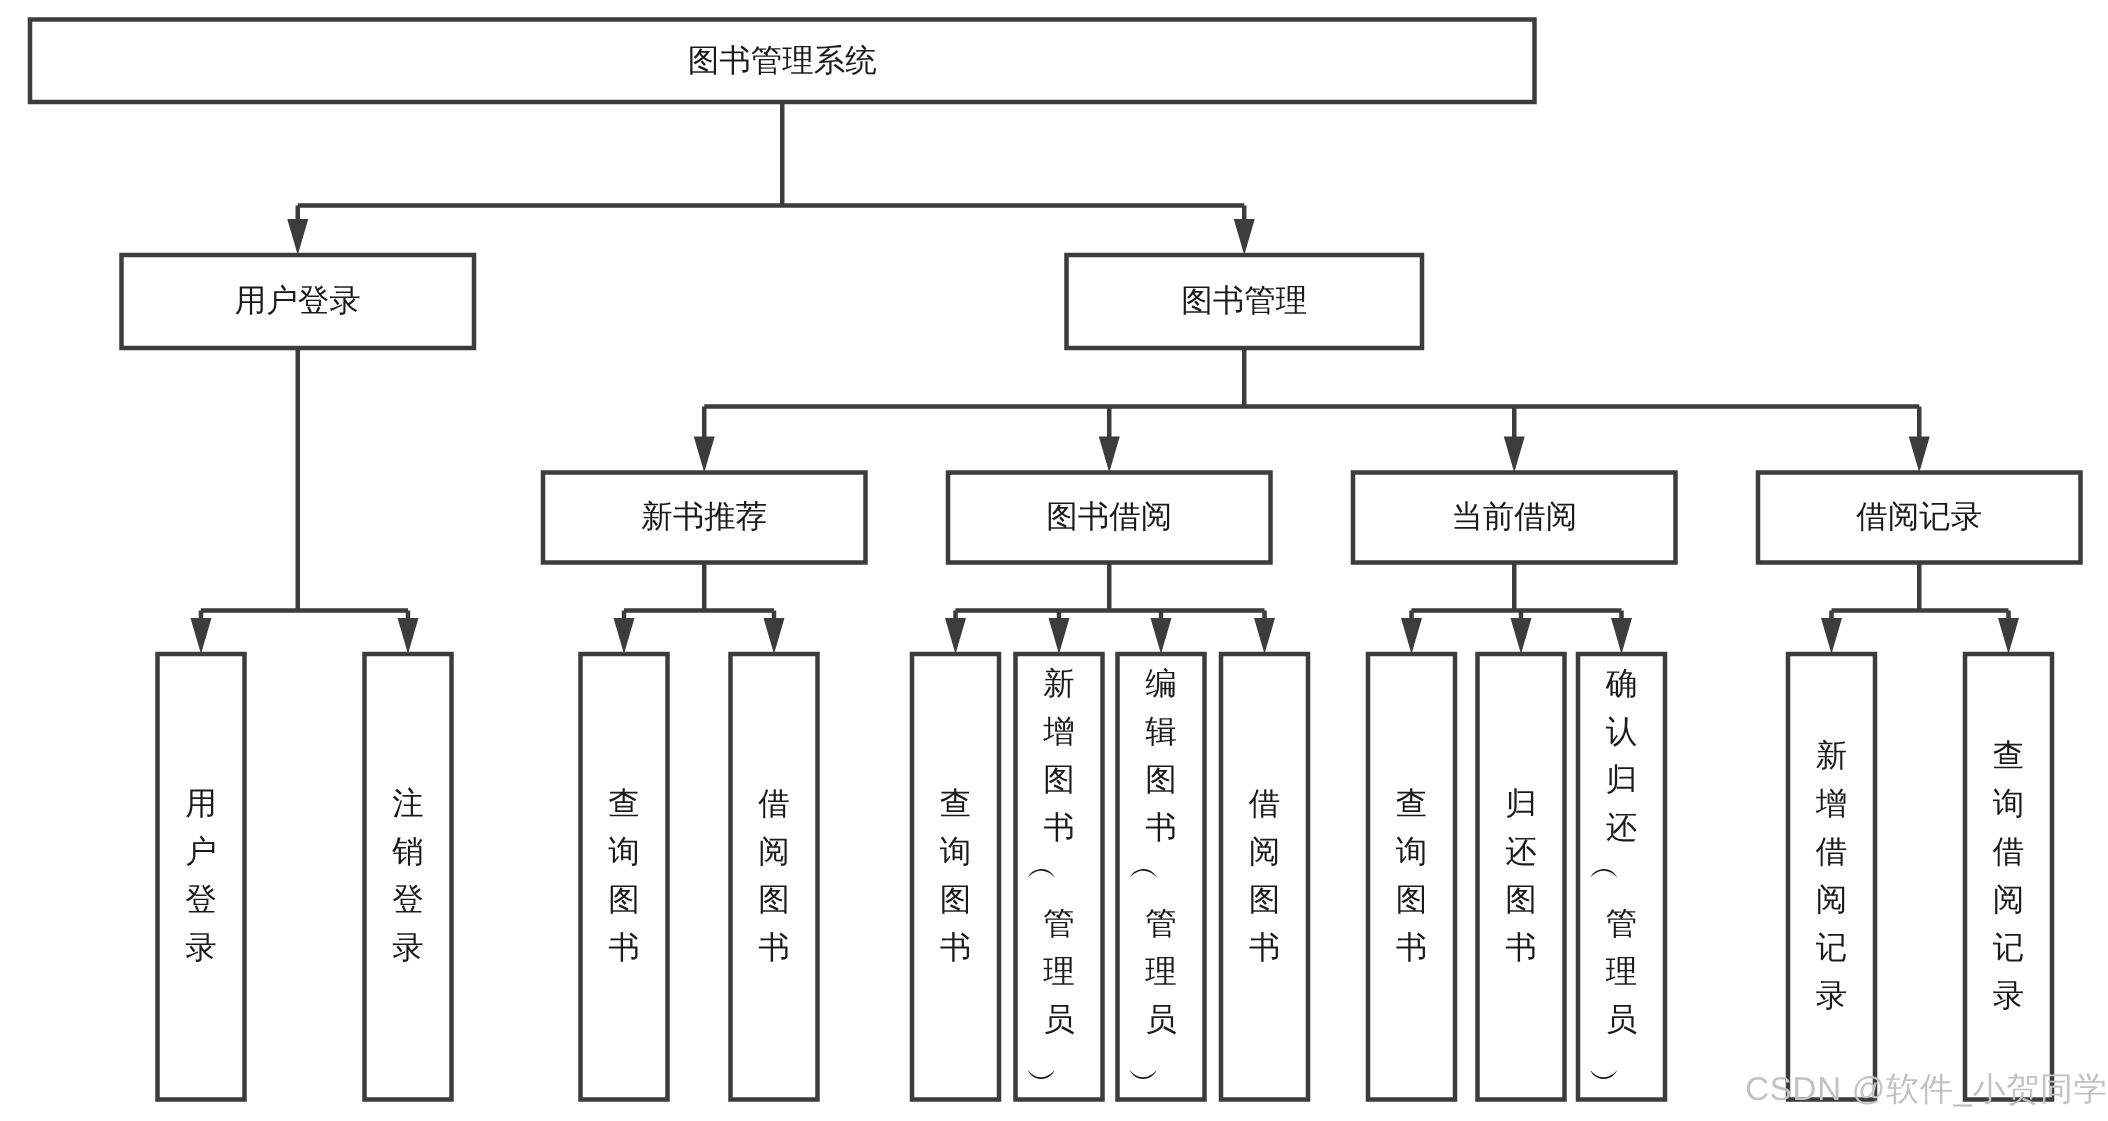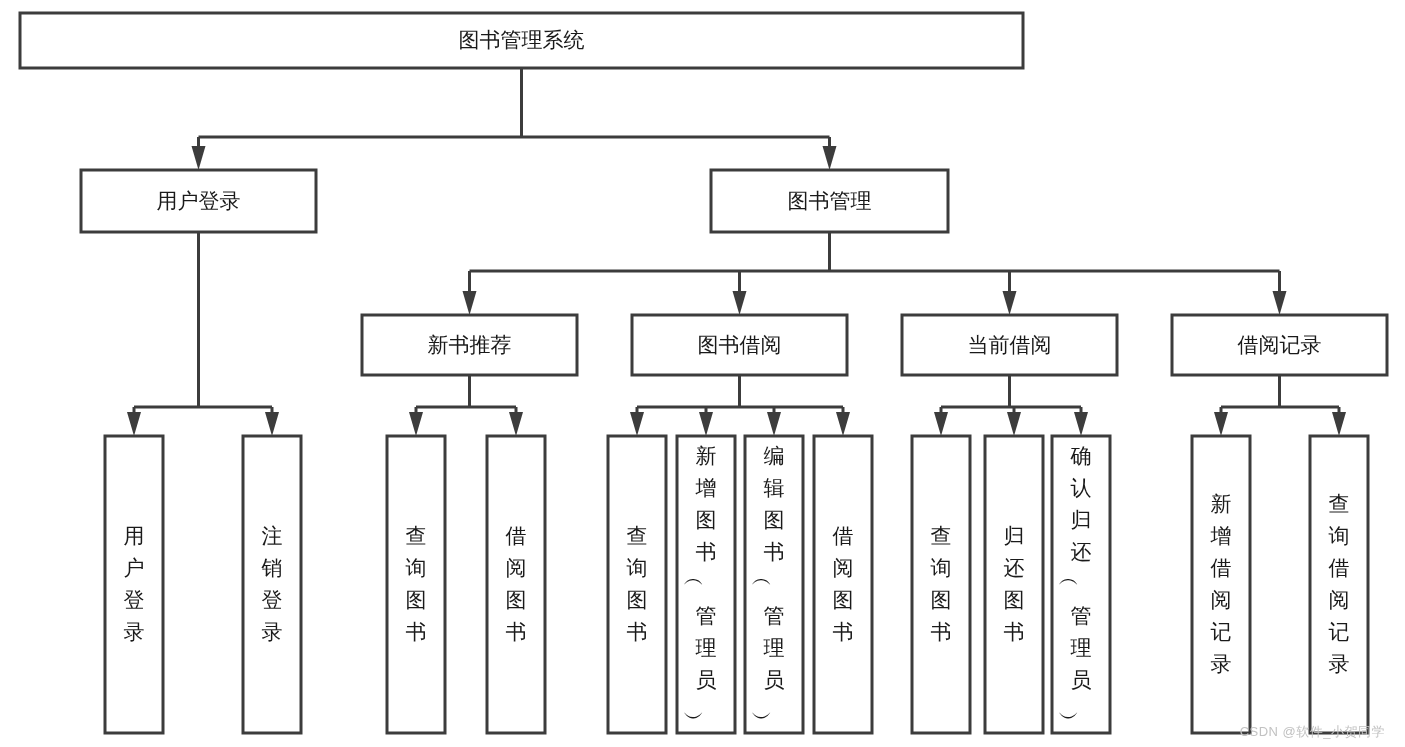--- a/index.html
+++ b/index.html
@@ -15,23 +15,23 @@
   .arrowhead{fill:#3c3c3c;stroke:none;}
   .nodelabel{
     font-family:"Liberation Sans","DejaVu Sans",sans-serif;
     font-size:21px;fill:#1a1a1a;dominant-baseline:middle;text-anchor:middle;
   }
   .leaflabel{
     font-family:"Liberation Sans","DejaVu Sans",sans-serif;
     font-size:21px;fill:#1a1a1a;
   }
   .watermark{
-    position:absolute;right:20px;bottom:6px;
+    position:absolute;right:0;bottom:6px;
     font-family:"Liberation Sans","DejaVu Sans",sans-serif;
-    font-size:13px;color:#c2c2c2;white-space:nowrap;letter-spacing:.5px;
+    font-size:22px;color:#c2c2c2;white-space:nowrap;letter-spacing:.5px;
     user-select:none;
   }
 </style>
 </head>
 <body>
 
 <div id="stage">
   <svg id="tree" viewBox="0 0 1405 747">
     <g id="links-layer">
         <path class="link" d="M 521.5 68 L 521.5 137"></path>

